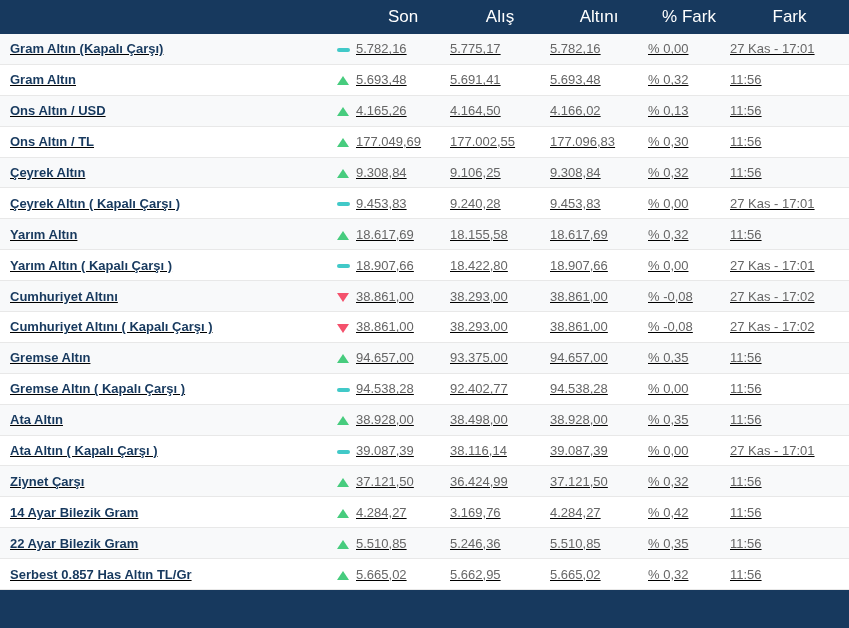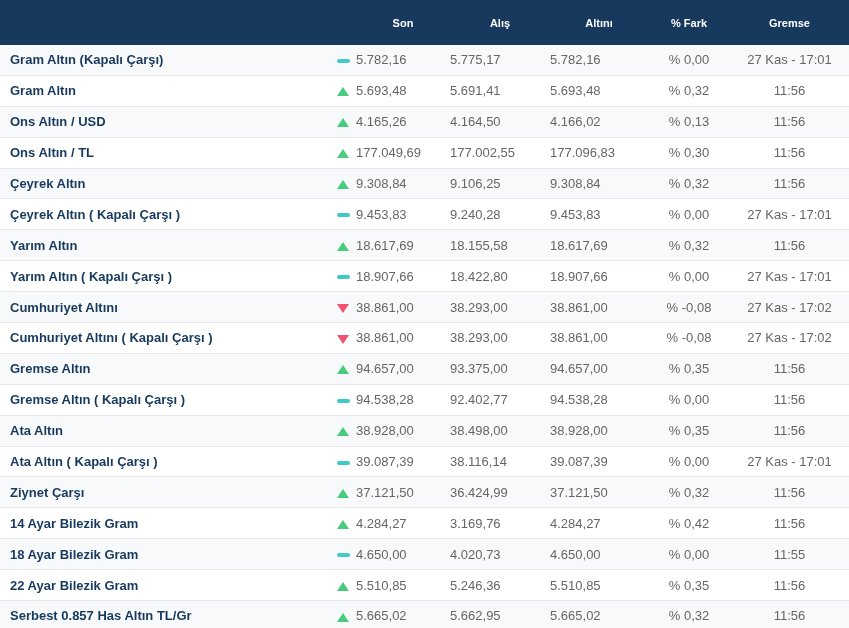--- a/index.html
+++ b/index.html
@@ -17,28 +17,29 @@
     flex-direction: column;
   }
   table.price-table {
     width: 849px;
     border-collapse: collapse;
     table-layout: fixed;
   }
   thead th {
     background: #17395E;
     color: #ffffff;
-    font-size: 11px;
-    font-weight: bold;
-    height: 45px;
+    font-size: 17px;
+    font-weight: normal;
+    height: 34px;
     text-align: center;
     padding: 0;
   }
   tbody tr {
     background: #ffffff;
+    text-decoration: underline;
   }
   tbody tr:nth-child(odd) {
     background: #f8f9fa;
   }
   tbody td {
     font-size: 13px;
     color: #666666;
     height: 29.9px;
     border-bottom: 1px solid #e8e8e8;
     padding: 0;
@@ -46,21 +47,21 @@
     overflow: hidden;
   }
   td.c-name {
     color: #17395E;
     font-weight: bold;
     text-align: left;
     padding-left: 10px;
   }
   td.c-icon { text-align: center; vertical-align: middle; }
   td.c-num  { text-align: left; padding-right: 20px; }
-  td.c-center { text-align: center; }
+  td.c-center { }
 
   .icon { display: inline-block; vertical-align: middle; }
   .icon.up {
     width: 0; height: 0;
     border-left: 6px solid transparent;
     border-right: 6px solid transparent;
     border-bottom: 9px solid #47CC7E;
   }
   .icon.down {
     width: 0; height: 0;
@@ -93,21 +94,21 @@
       <col style="width:82px">
       <col style="width:119px">
     </colgroup>
     <thead>
       <tr>
         <th colspan="2"></th>
         <th>Son</th>
         <th>Alış</th>
         <th>Altını</th>
         <th>% Fark</th>
-        <th>Gremse</th>
+        <th>Fark</th>
       </tr>
     </thead>
     <tbody>
         <tr>
           <td class="c-name">Gram Altın (Kapalı Çarşı)</td>
           <td class="c-icon"><span class="icon flat"></span></td>
           <td class="c-num">5.782,16</td>
           <td class="c-num">5.775,17</td>
           <td class="c-num">5.782,16</td>
           <td class="c-center">% 0,00</td>
@@ -240,29 +241,20 @@
           <td class="c-center">11:56</td>
         </tr>
         <tr>
           <td class="c-name">14 Ayar Bilezik Gram</td>
           <td class="c-icon"><span class="icon up"></span></td>
           <td class="c-num">4.284,27</td>
           <td class="c-num">3.169,76</td>
           <td class="c-num">4.284,27</td>
           <td class="c-center">% 0,42</td>
           <td class="c-center">11:56</td>
-        </tr>
-        <tr>
-          <td class="c-name">18 Ayar Bilezik Gram</td>
-          <td class="c-icon"><span class="icon flat"></span></td>
-          <td class="c-num">4.650,00</td>
-          <td class="c-num">4.020,73</td>
-          <td class="c-num">4.650,00</td>
-          <td class="c-center">% 0,00</td>
-          <td class="c-center">11:55</td>
         </tr>
         <tr>
           <td class="c-name">22 Ayar Bilezik Gram</td>
           <td class="c-icon"><span class="icon up"></span></td>
           <td class="c-num">5.510,85</td>
           <td class="c-num">5.246,36</td>
           <td class="c-num">5.510,85</td>
           <td class="c-center">% 0,35</td>
           <td class="c-center">11:56</td>
         </tr>

